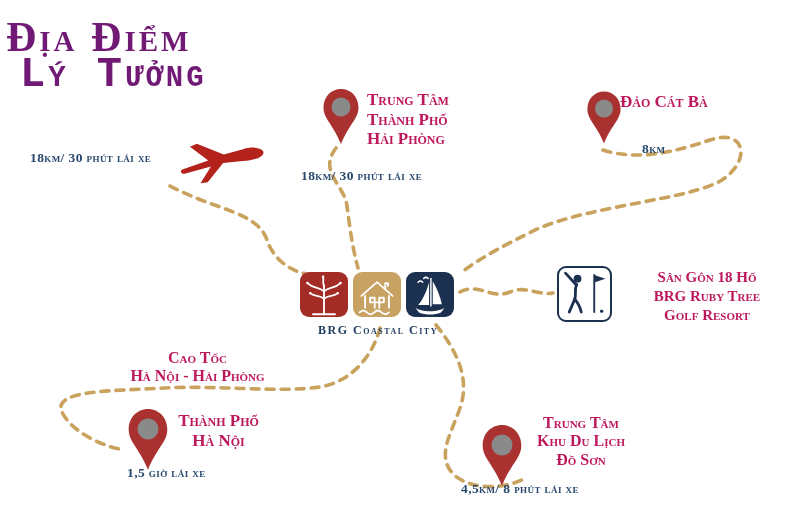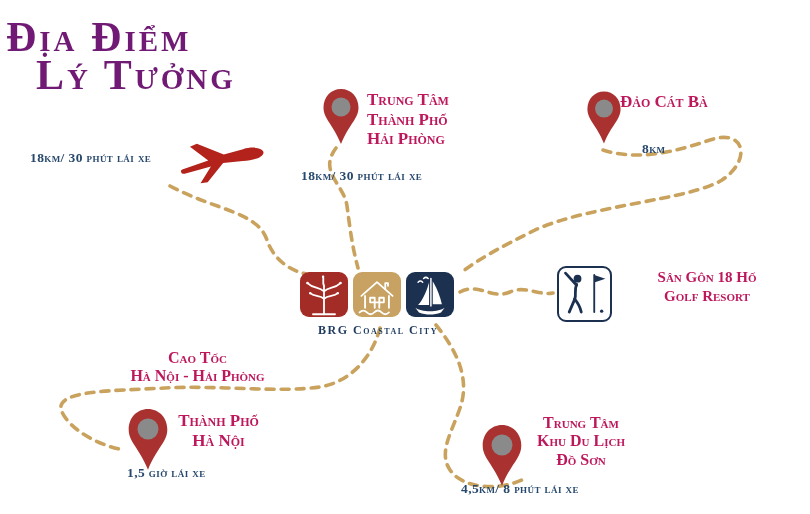--- a/index.html
+++ b/index.html
@@ -5,21 +5,21 @@
   html,body{margin:0;padding:0;background:#ffffff;}
   .canvas{
     position:relative;width:810px;height:514px;background:#ffffff;
     font-family:"Liberation Serif",serif;overflow:hidden;
   }
   .routes{position:absolute;left:0;top:0;z-index:1;}
   .layer{position:absolute;z-index:2;}
   .title{position:absolute;left:6px;top:16px;color:#701a75;font-weight:bold;
          font-variant:small-caps;line-height:1.0;z-index:2;}
   .title .t1{font-size:42px;letter-spacing:3px;}
-  .title .t2{font-size:42px;letter-spacing:3px;margin-left:30px;margin-top:-4px;}
+  .title .t2{font-size:42px;letter-spacing:3px;margin-left:14px;margin-top:-4px;font-family:Liberation Mono, monospace;}
   .loc-name{position:absolute;color:#be185d;font-weight:bold;font-variant:small-caps;
             line-height:1.15;z-index:3;}
   .loc-name div{white-space:nowrap;}
   .dist{position:absolute;color:#27486d;font-weight:bold;font-variant:small-caps;
         font-size:13.5px;letter-spacing:.4px;white-space:nowrap;z-index:3;}
   .pin{position:absolute;z-index:4;}
   .sq{position:absolute;top:272px;width:48px;height:45px;border-radius:9px;z-index:3;}
   .sq svg{position:absolute;left:2px;top:1px;}
   .brg-label{position:absolute;left:284px;top:323px;width:188px;text-align:center;
              color:#1e3a5e;font-weight:bold;font-variant:small-caps;font-size:12px;
@@ -135,20 +135,21 @@
       <circle cx="20" cy="11" r="4.2" fill="#1c3050"></circle>
       <g stroke="#1c3050" stroke-width="2" fill="none" stroke-linecap="round">
         <path d="M38 7 L38 47"></path>
       </g>
       <path d="M38 7 L50 11 L38 15 Z" fill="#1c3050"></path>
       <circle cx="46" cy="46" r="1.8" fill="#1c3050"></circle>
     </svg>
   </div>
   <div class="loc-name center" style="left:612px;top:268px;width:190px;font-size:15px;line-height:1.28;">
     <div>Sân Gôn 18 Hố</div>
+    <div>BRG Ruby Tree</div>
     <div>Golf Resort</div>
   </div>
 
   <div class="loc-name center" style="left:115px;top:349px;width:165px;font-size:16px;">
     <div>Cao Tốc</div>
     <div>Hà Nội - Hải Phòng</div>
   </div>
 
   <svg class="pin" style="left:127px;top:408px;" width="42" height="64" viewBox="0 0 38 58">
     <path fill="#a93230" d="M19 1 C9 1 1.5 9 1.5 19.5 C1.5 31 11 36 19 56 C27 36 36.5 31 36.5 19.5 C36.5 9 29 1 19 1 Z"></path>

